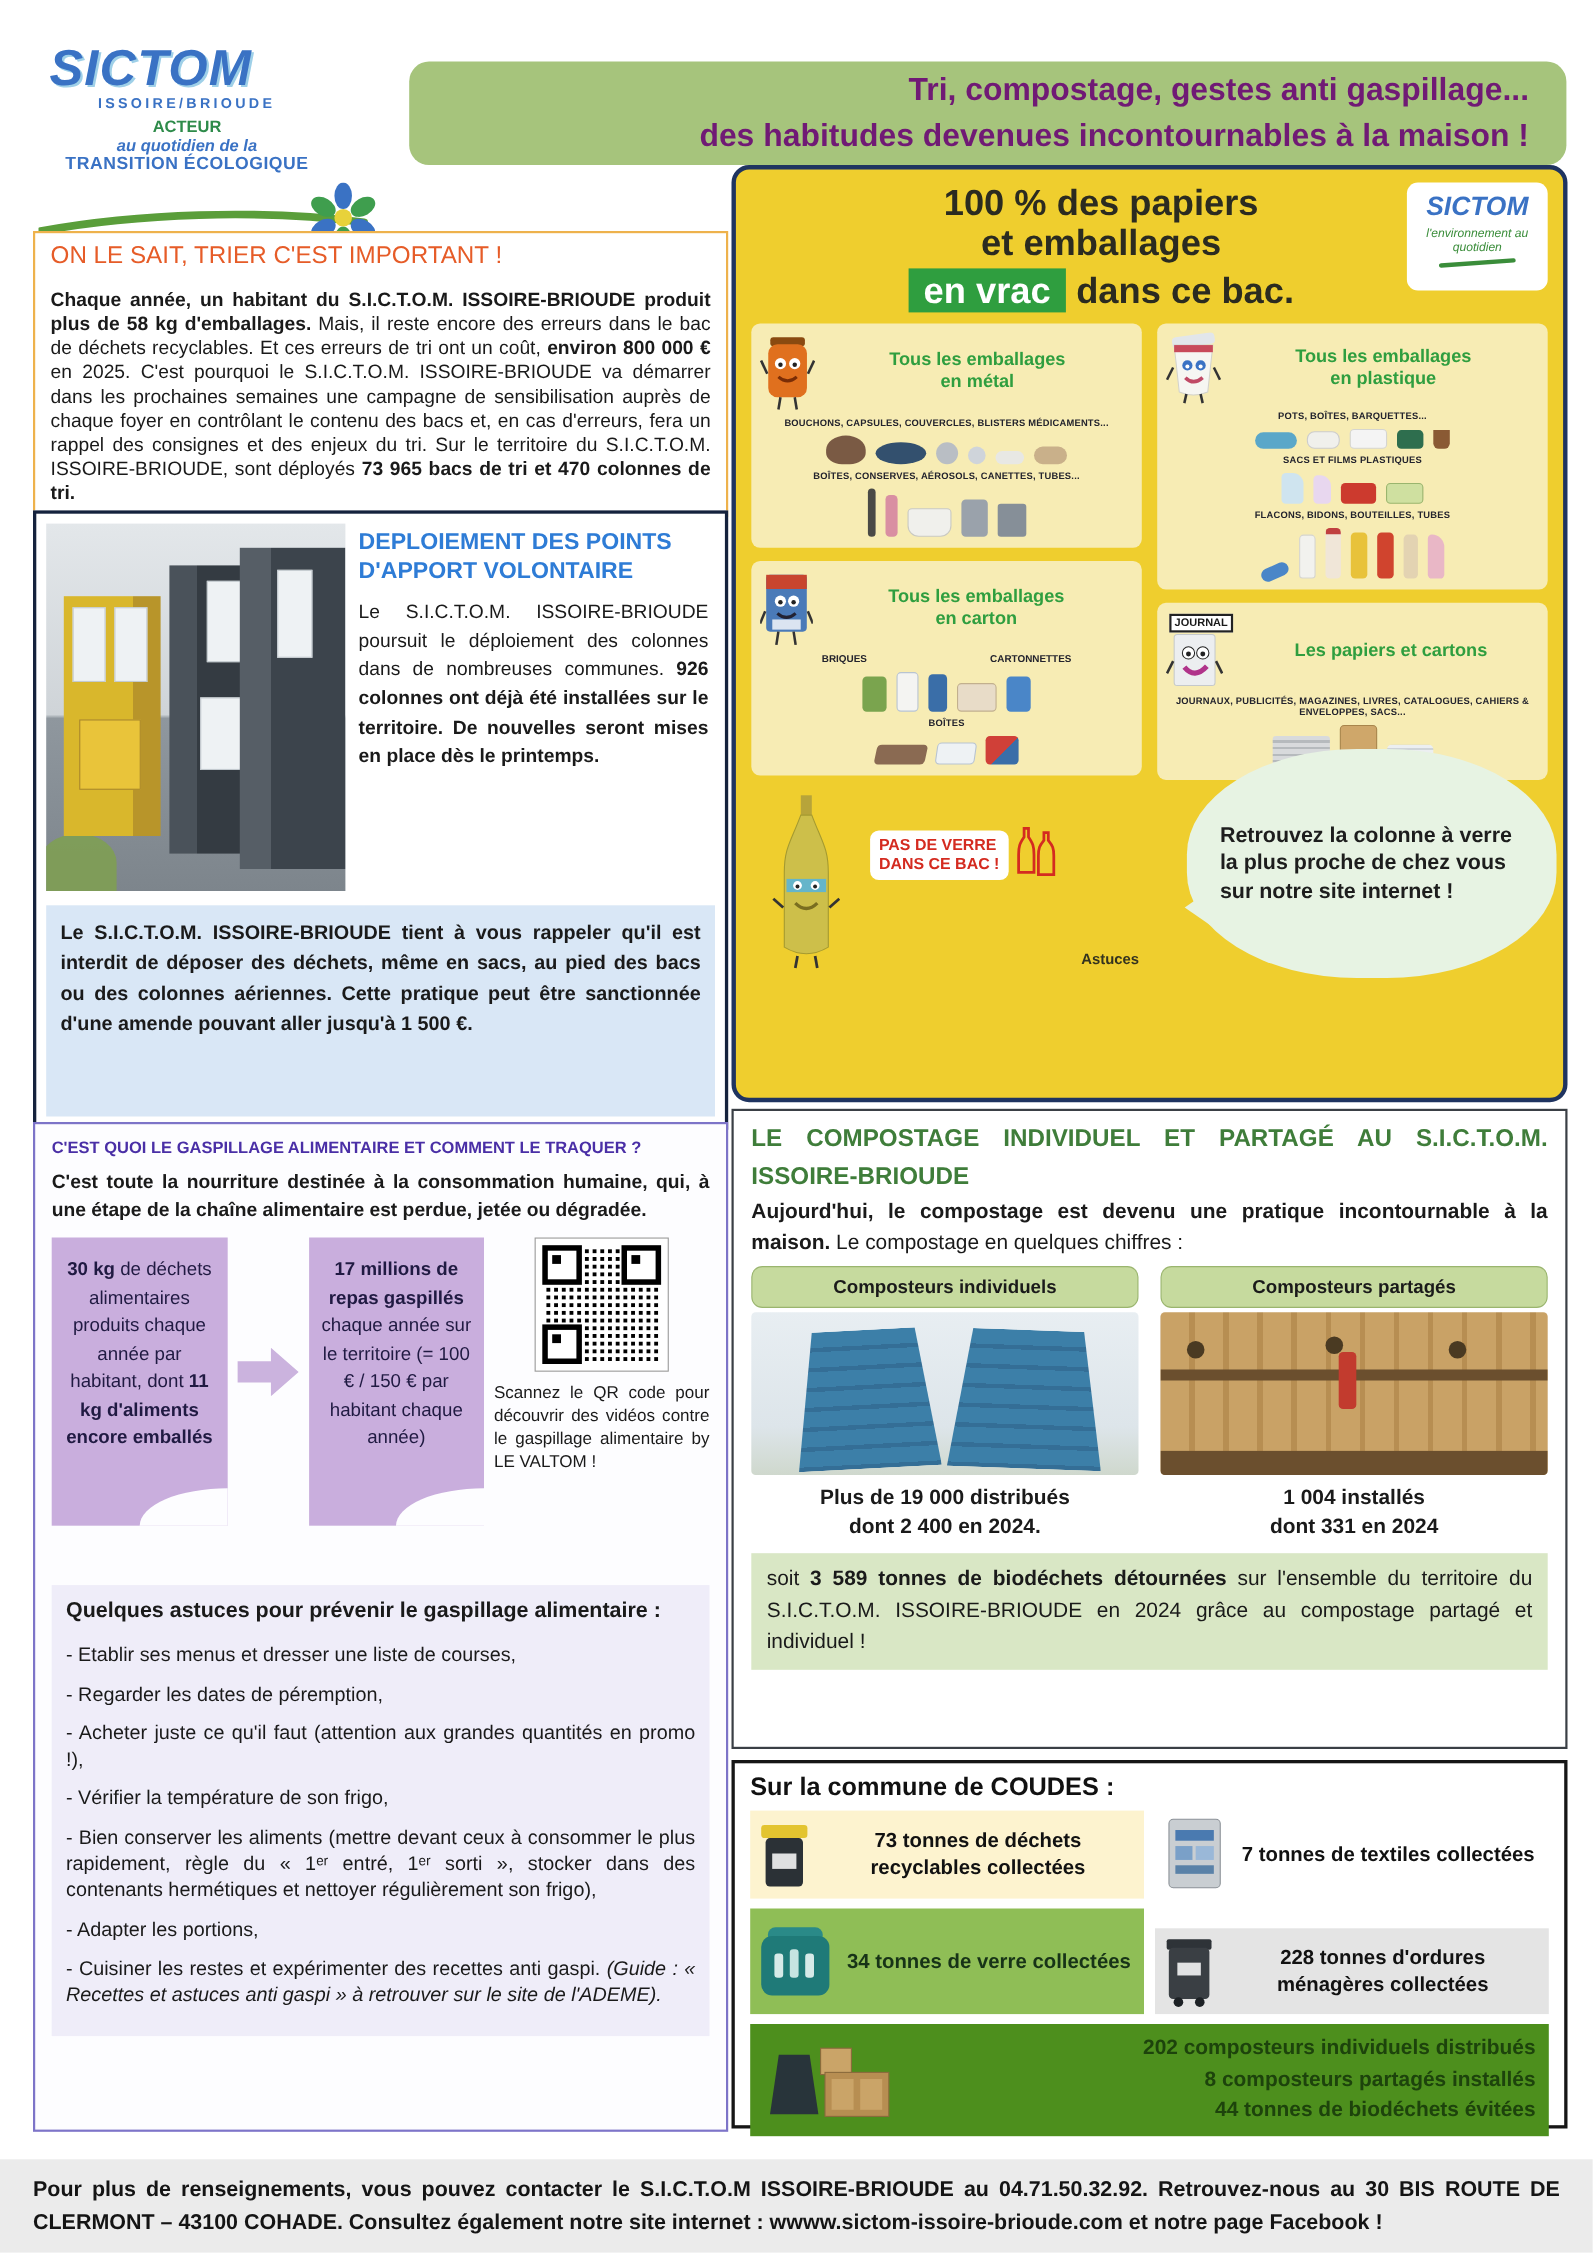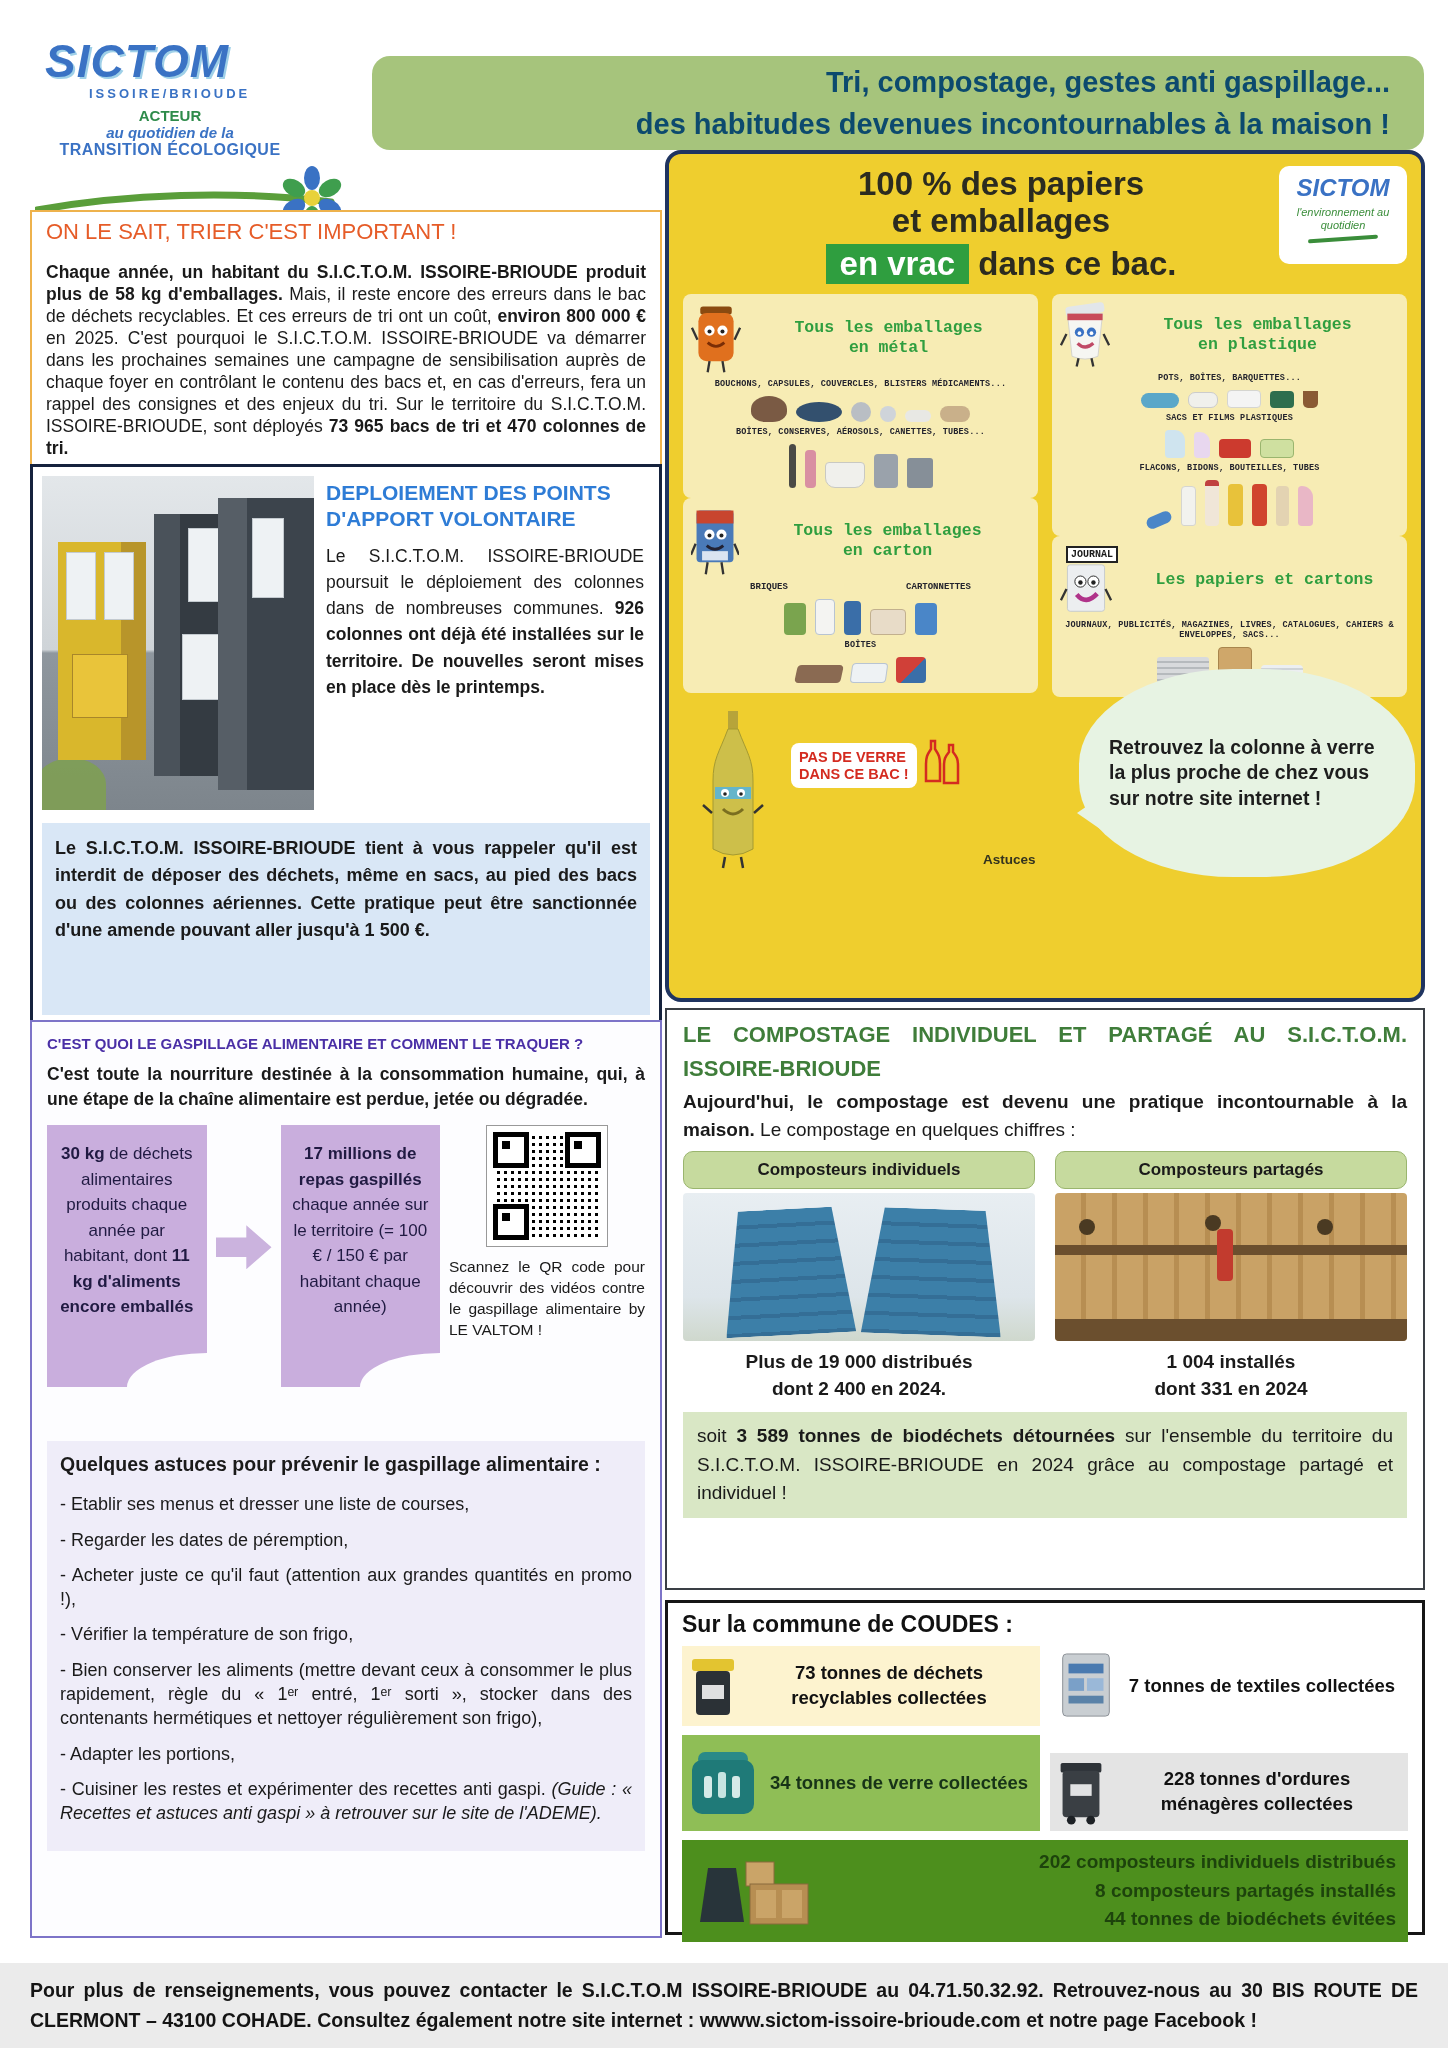--- a/index.html
+++ b/index.html
@@ -18,21 +18,21 @@
   .logo-t1{font-size:15px;font-weight:bold;color:#2e8b4a;text-align:center;width:250px;}
   .logo-t2{font-size:15px;font-weight:bold;font-style:italic;color:#3a72c4;text-align:center;width:250px;}
   .logo-t3{font-size:16px;font-weight:bold;color:#3a72c4;text-align:center;width:250px;letter-spacing:.5px;}
   .logo-swoosh{position:absolute;left:-10px;top:148px;}
   .logo-flower{position:absolute;left:235px;top:128px;}
   .banner{
     left:372px;top:56px;width:1052px;height:94px;background:#a6c47c;border-radius:18px;
     display:flex;flex-direction:column;justify-content:center;text-align:right;
     padding:0 34px;box-sizing:border-box;
   }
-  .banner div{font-size:29px;font-weight:bold;color:#0c4a6e;line-height:42px;text-align:right;}
+  .banner div{font-size:29px;font-weight:bold;color:#701a75;line-height:42px;text-align:right;}
   
   .tri-box{left:30px;top:210px;width:632px;border:2px solid #eeb24c;background:#fff;padding:7px 14px 9px;}
   .tri-heading{color:#e65c28;font-weight:normal;font-size:22px;margin-bottom:16px;}
   .tri-p{font-size:17.5px;line-height:1.26;text-align:justify;margin:0;}
   
   .deploy-box{left:30px;top:464px;width:632px;height:563px;border:3px solid #15223d;background:#fff;display:flex;flex-direction:column;}
   .deploy-top{display:flex;gap:12px;padding:9px;flex:0 0 auto;}
   .photo{width:272px;height:334px;position:relative;overflow:hidden;flex:0 0 auto;
     background:linear-gradient(180deg,#e3e7ea 0%,#cfd4d8 52%,#8f979e 53%,#7d858c 100%);}
   .pcol{position:absolute;}
@@ -66,21 +66,21 @@
   .poster-head{display:flex;align-items:flex-start;}
   .poster-titles{flex:1;text-align:center;padding-left:40px;}
   .pt{font-size:33px;font-weight:bold;color:#2b2b20;line-height:1.12;}
   .badge-row{font-size:33px;font-weight:bold;color:#2b2b20;margin-top:4px;}
   .badge{background:#2f9e3f;color:#fff;padding:1px 14px;display:inline-block;}
   .mini-card{width:128px;height:98px;background:#fff;border-radius:10px;text-align:center;padding:10px 6px;box-sizing:border-box;flex:0 0 auto;}
   .mini-brand{color:#3a72c4;font-weight:bold;font-style:italic;font-size:24px;line-height:1;}
   .mini-sub{color:#3a8d3a;font-style:italic;font-size:11px;line-height:1.15;margin-top:6px;}
   .mini-rule{width:70px;height:4px;background:#3a8d3a;border-radius:2px;margin:6px auto 0;transform:rotate(-4deg);}
   .poster-cols{display:flex;gap:14px;margin-top:10px;}
-  .pcolumn{flex:1;display:flex;flex-direction:column;font-family:Liberation Mono, monospace;}
+  .pcolumn{flex:1;display:flex;flex-direction:column;gap:12px;}
   .panel{background:#f7ecb4;border-radius:8px;padding:8px 8px 10px;position:relative;}
   .panel-head{display:flex;align-items:center;gap:6px;}
   .plabel{flex:1;text-align:center;}
   .plabel div{color:#2f9e3f;font-weight:bold;font-size:16.5px;line-height:1.2;}
   .psub{font-size:8.5px;font-weight:bold;color:#23232d;text-align:center;margin-top:5px;letter-spacing:.2px;}
   .items{display:flex;justify-content:center;align-items:flex-end;gap:9px;margin-top:7px;flex-wrap:wrap;}
   .it{display:inline-block;border-radius:4px;}
   .caps-row{display:flex;justify-content:space-around;margin-top:6px;}
   .caps-row span{font-size:9px;font-weight:bold;color:#23232d;}
   .journal-char{width:64px;flex:0 0 auto;text-align:center;}

